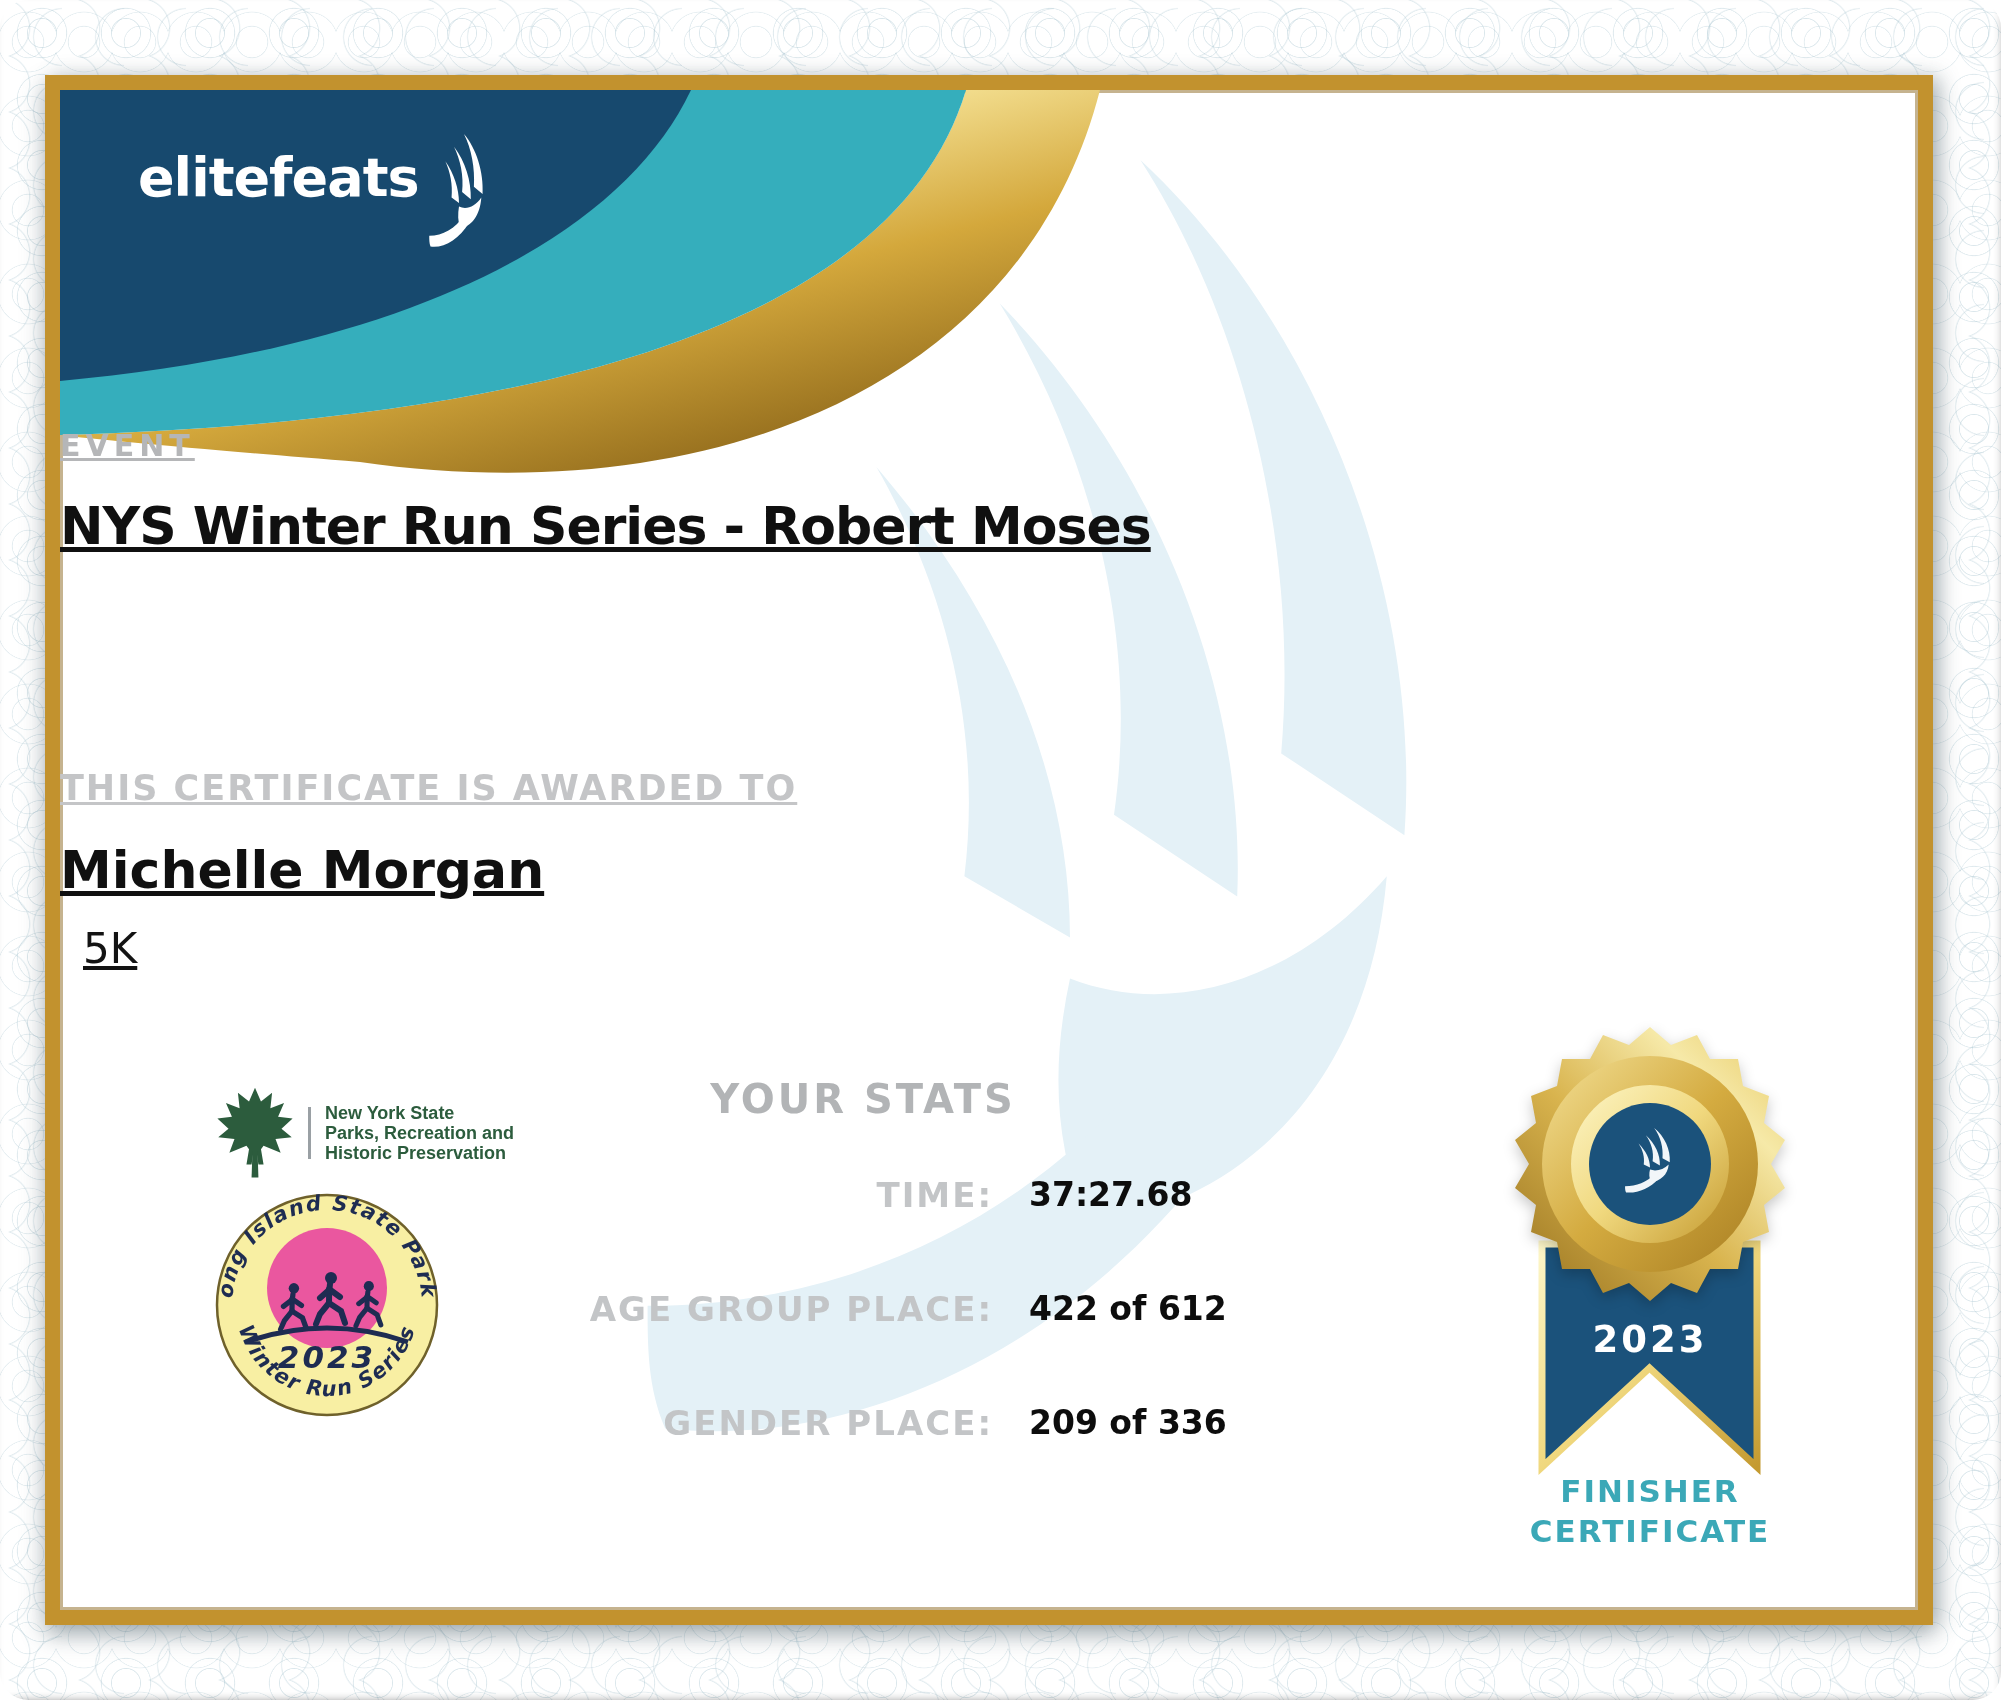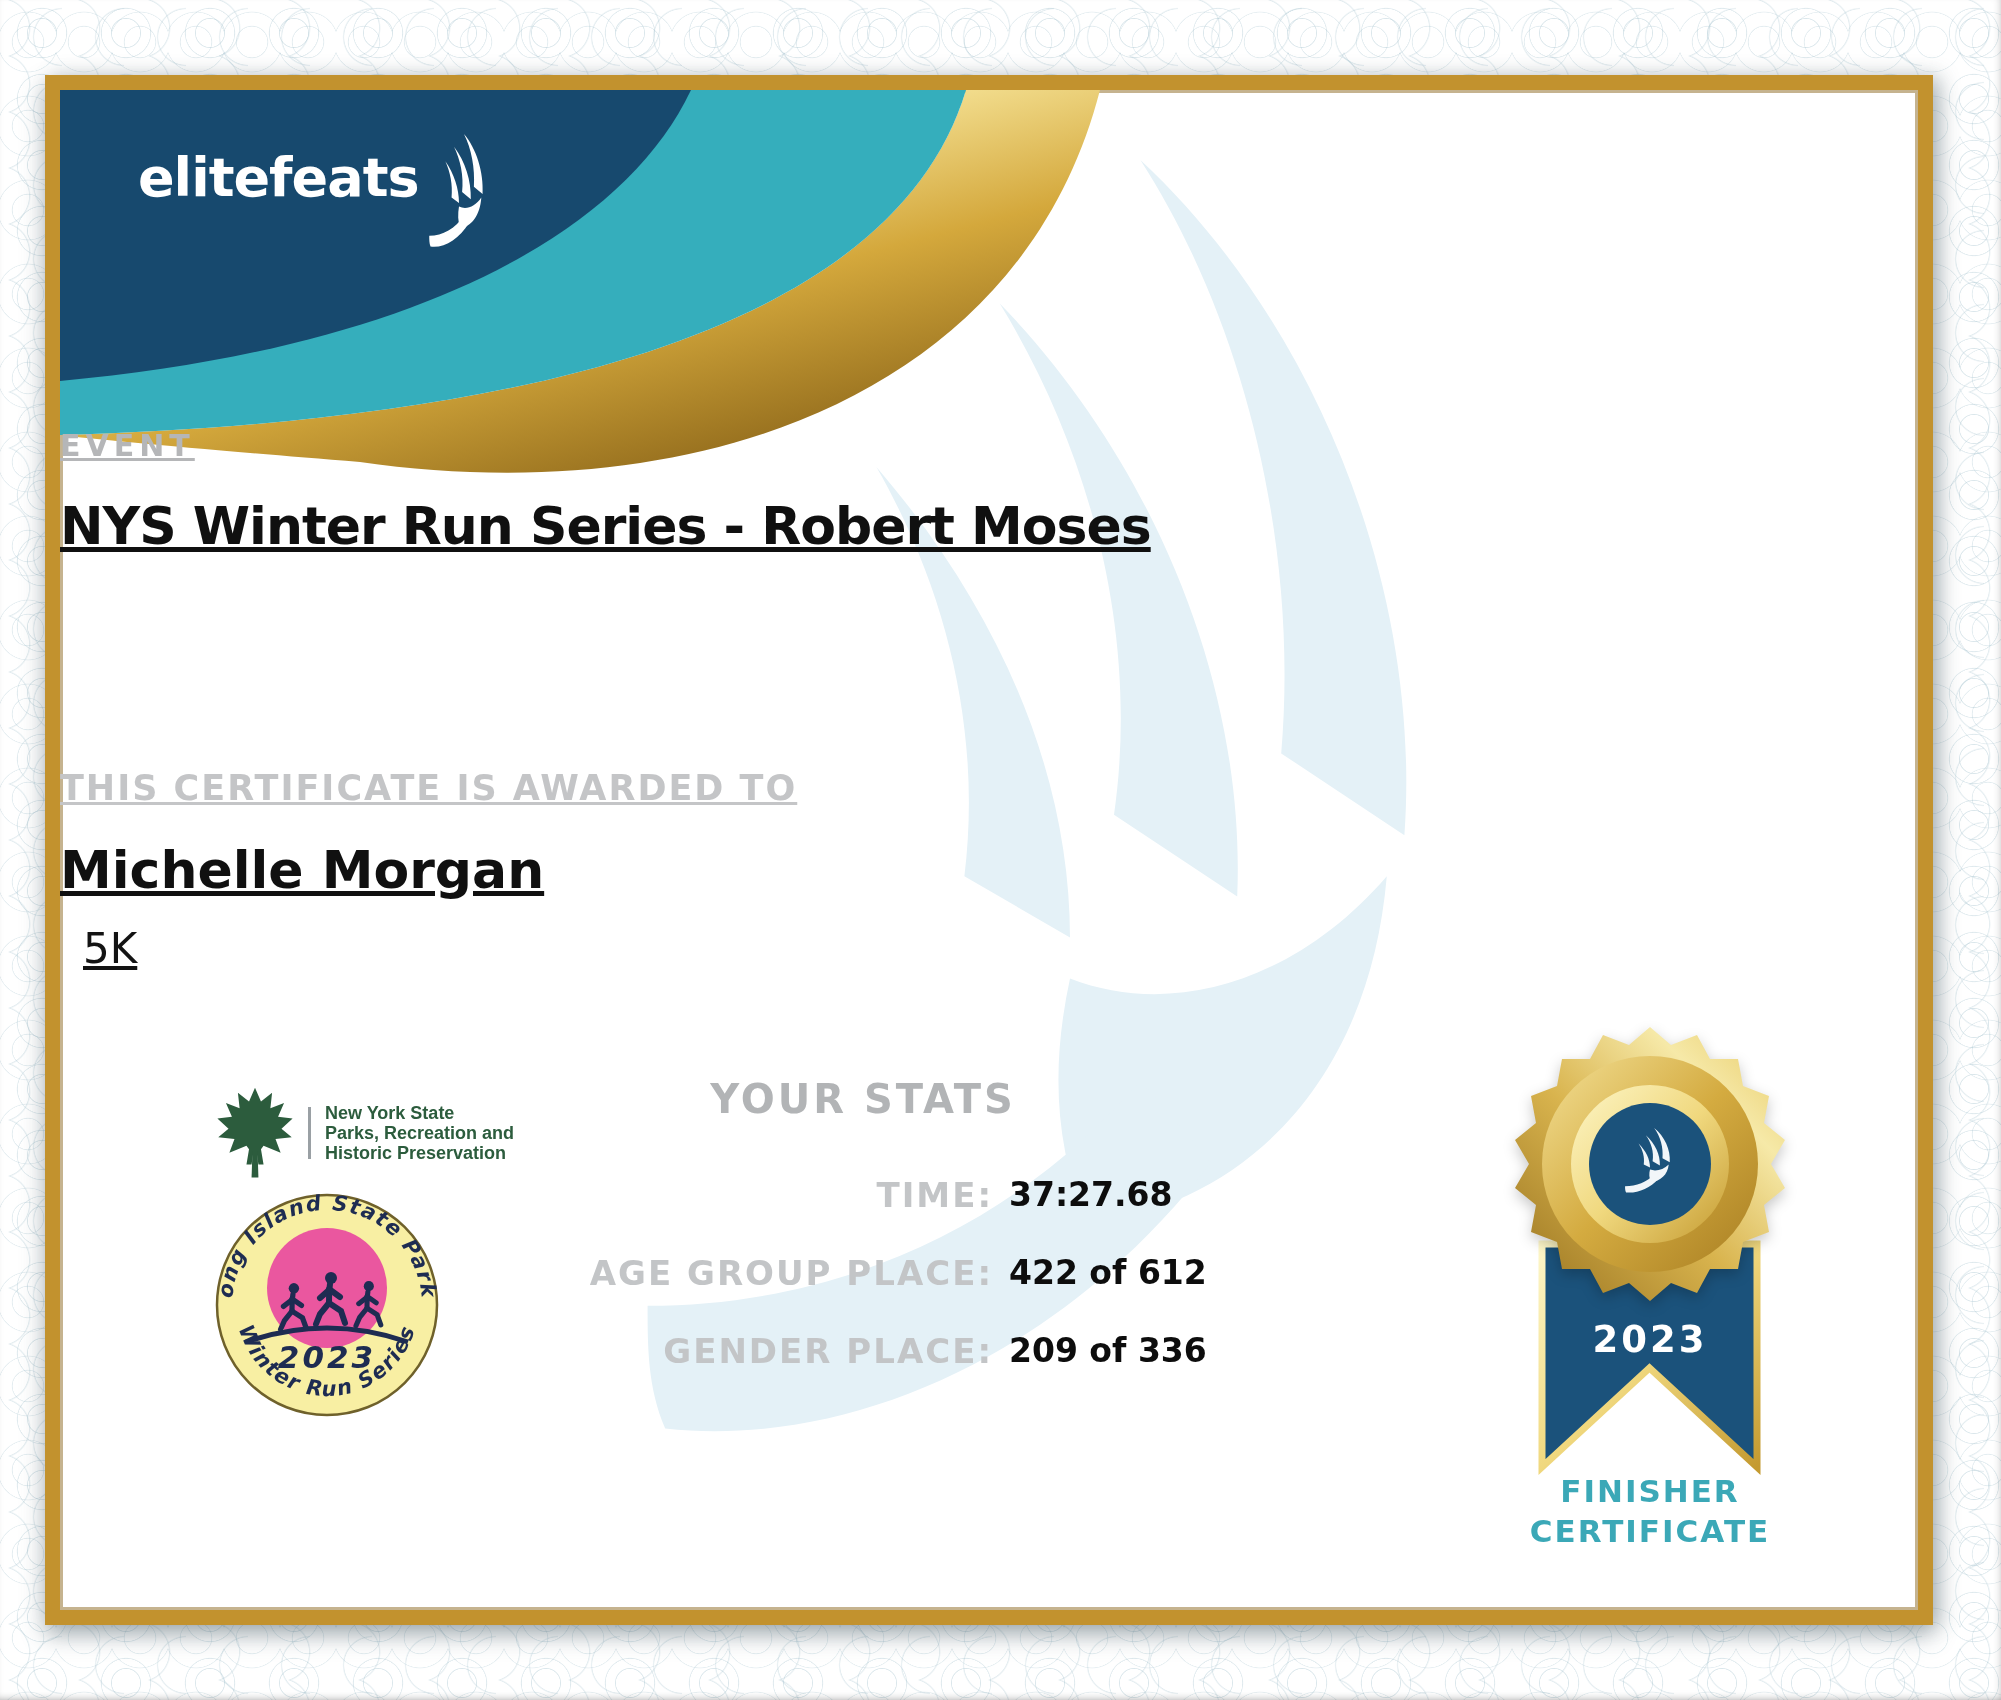--- a/index.html
+++ b/index.html
@@ -6,20 +6,21 @@
   .stage{
     position:relative;width:2001px;height:1700px;overflow:hidden;
     font-family:"Liberation Sans",sans-serif;
     background-color:#ffffff;
     background-image:
       radial-gradient(circle at 50% 50%, transparent 26%, rgba(170,198,209,.45) 27%, transparent 29%, transparent 45%, rgba(170,198,209,.38) 46%, transparent 48%),
       radial-gradient(circle at 50% 50%, transparent 30%, rgba(170,198,209,.35) 31%, transparent 33%, transparent 58%, rgba(170,198,209,.3) 59%, transparent 61%),
       radial-gradient(circle at 0% 50%, transparent 38%, rgba(170,198,209,.33) 39%, transparent 41%),
       radial-gradient(circle at 100% 50%, transparent 38%, rgba(170,198,209,.33) 39%, transparent 41%);
     background-size:84px 66px,56px 84px,70px 56px,62px 74px;
+    border-radius:28px;
   }
   .sheet{
     position:absolute;left:45px;top:75px;width:1888px;height:1550px;
     box-sizing:border-box;background:#ffffff;
     border:15px solid #c2922e;
     box-shadow: inset 0 0 0 3px rgba(139,104,32,.5), 0 10px 22px rgba(75,95,105,.45), 8px 0 18px rgba(75,95,105,.25);
   }
   .page-shadow{position:absolute;inset:0;pointer-events:none;z-index:60;
     box-shadow: inset 0 -6px 9px -6px rgba(0,0,0,.35), inset -6px 0 9px -6px rgba(0,0,0,.2);}
   svg{display:block;}
@@ -32,21 +33,21 @@
   .brand-foot{position:absolute;left:428px;top:134px;z-index:4;color:#ffffff;}
   .maincol{position:absolute;left:60px;width:1858px;text-align:left;z-index:5;text-decoration:underline;}
   .event-label{top:428px;font-family:"DejaVu Sans",sans-serif;font-weight:700;font-size:30px;letter-spacing:5px;color:#b5b6b8;}
   .event-name{top:496px;font-family:"DejaVu Sans",sans-serif;font-weight:700;font-size:52px;letter-spacing:-1px;color:#101010;}
   .award-intro{top:768px;font-family:"DejaVu Sans",sans-serif;font-weight:700;font-size:35px;letter-spacing:2px;color:#c4c5c7;}
   .award-name{top:840px;font-family:"DejaVu Sans",sans-serif;font-weight:700;font-size:52px;color:#101010;}
   .award-dist{top:924px;font-family:"DejaVu Sans",sans-serif;font-weight:400;font-size:42px;color:#131313;margin-left:23px;}
   .stats-heading{position:absolute;left:60px;width:1606px;top:1076px;text-align:center;z-index:5;
     font-family:"DejaVu Sans",sans-serif;font-weight:700;font-size:40px;letter-spacing:3px;color:#b2b4b6;}
   .stats-rows{position:absolute;left:60px;top:1156px;width:1858px;z-index:5;
-    display:grid;grid-template-columns:933px 1fr;column-gap:16px;row-gap:0;}
+    display:grid;grid-template-columns:933px 1fr;column-gap:16px;row-gap:0;gap:36px;}
   .stat-label{grid-column:1;text-align:right;height:78px;line-height:78px;
     font-family:"DejaVu Sans",sans-serif;font-weight:700;font-size:34px;letter-spacing:2px;color:#c3c5c7;}
   .stat-value{grid-column:2;text-align:left;height:78px;line-height:78px;
     font-family:"DejaVu Sans",sans-serif;font-weight:700;font-size:33px;color:#0d0d0d;}
   .nys-logo{position:absolute;left:212px;top:1086px;z-index:5;display:flex;align-items:center;}
   .nys-divider{width:3px;height:52px;background:#9aa0a4;margin:0 14px 0 10px;}
   .nys-text{font-family:"Liberation Sans",sans-serif;font-weight:700;font-size:18px;line-height:1.12;color:#2c5c3d;text-align:left;}
   .round-logo{position:absolute;left:214px;top:1192px;z-index:5;}
   .ribbon{position:absolute;left:1520px;top:1240px;z-index:4;}
   .medal{position:absolute;left:1500px;top:1014px;z-index:5;filter:drop-shadow(0 5px 7px rgba(0,0,0,.22));}

